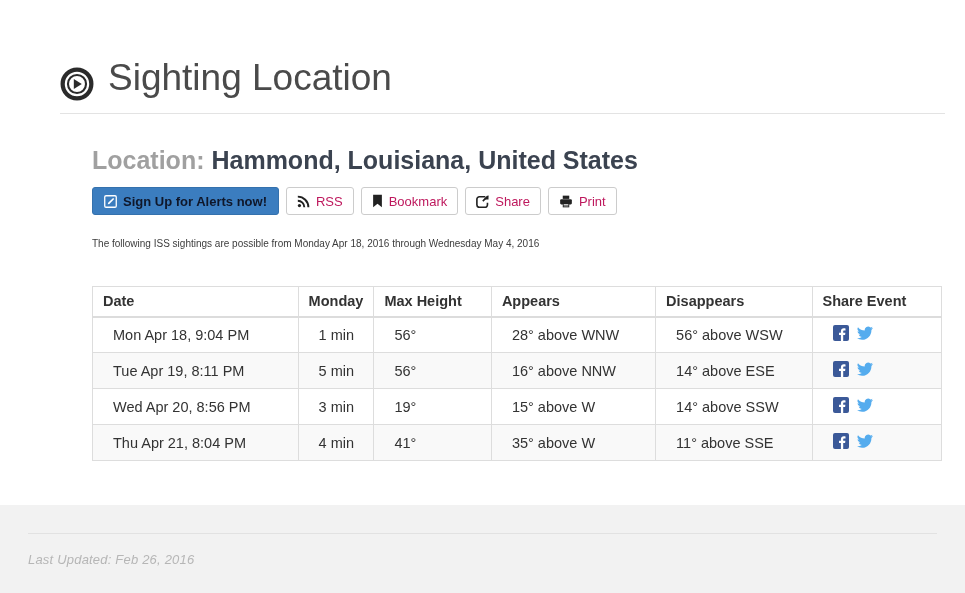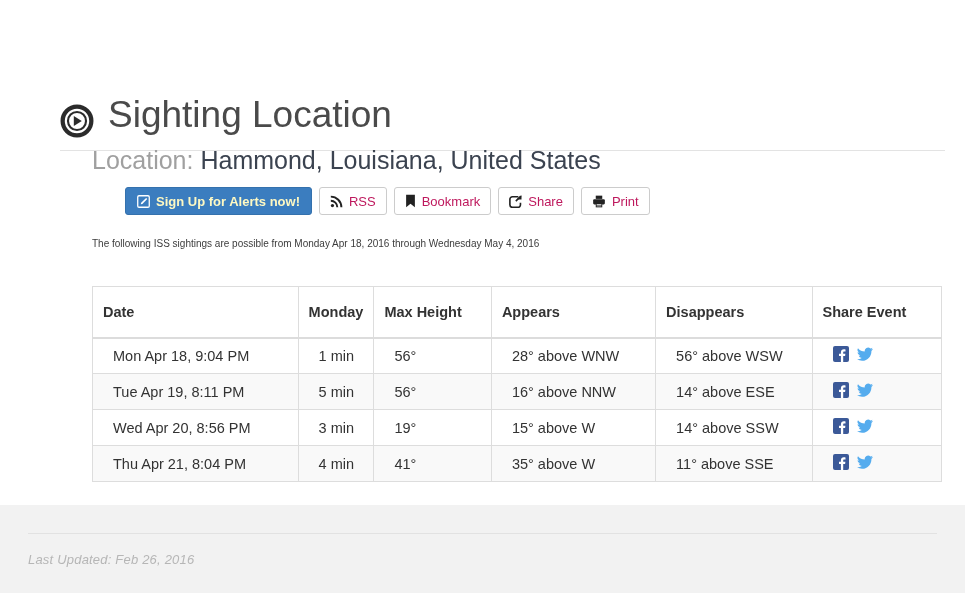--- a/index.html
+++ b/index.html
@@ -53,21 +53,20 @@
     letter-spacing: 0.2px;
     white-space: nowrap;
   }
 
   
   .page-header {
     position: absolute;
     left: 60px;
     top: 58px;
     width: 885px;
-    margin-top: 37px;
   }
   .title-row {
     display: flex;
     align-items: center;
     gap: 14px;
     padding-bottom: 14px;
   }
   .compass-icon {
     width: 34px;
     height: 34px;
@@ -87,21 +86,21 @@
     background: #e3e3e3;
     width: 885px;
   }
 
   
   .location-line {
     position: absolute;
     left: 92px;
     top: 146px;
     font-size: 25px;
-    font-weight: 400;
+    font-weight: 700;
     white-space: nowrap;
     color: #3b4350;
   }
   .location-label { color: #a0a0a0; }
   .location-value { color: #3b4350; }
 
   
   .toolbar {
     position: absolute;
     left: 92px;
@@ -122,24 +121,23 @@
     border: 1px solid #cccccc;
     background: #ffffff;
     color: #be185d;
     cursor: pointer;
     white-space: nowrap;
     font-family: "Liberation Sans", sans-serif;
   }
   .btn-primary {
     background: #3b7dbf;
     border-color: #3471ad;
-    color: #fef9c3;
+    color: #0f172a;
     font-weight: bold;
     padding: 0 11px;
-    margin-left: 33px;
   }
   .btn svg { display: block; }
   .btn-label { display: block; }
 
   
   .lead {
     position: absolute;
     left: 92px;
     top: 238px;
     font-size: 10px;
@@ -162,21 +160,21 @@
   }
   table.sightings th,
   table.sightings td {
     border: 1px solid #dddddd;
     text-align: left;
     vertical-align: middle;
     padding: 0 10px;
     color: #333333;
   }
   table.sightings th {
-    height: 51px;
+    height: 30px;
     font-weight: bold;
     background: #ffffff;
     border-bottom-width: 2px;
     border-bottom-color: #dcdcdc;
   }
   table.sightings td { height: 36px; padding-left: 20px; }
   table.sightings tbody tr:nth-child(even) td { background: #f9f9f9; }
   table.sightings tbody tr:nth-child(odd) td { background: #ffffff; }
 
   .col-date      { width: 207px; }

